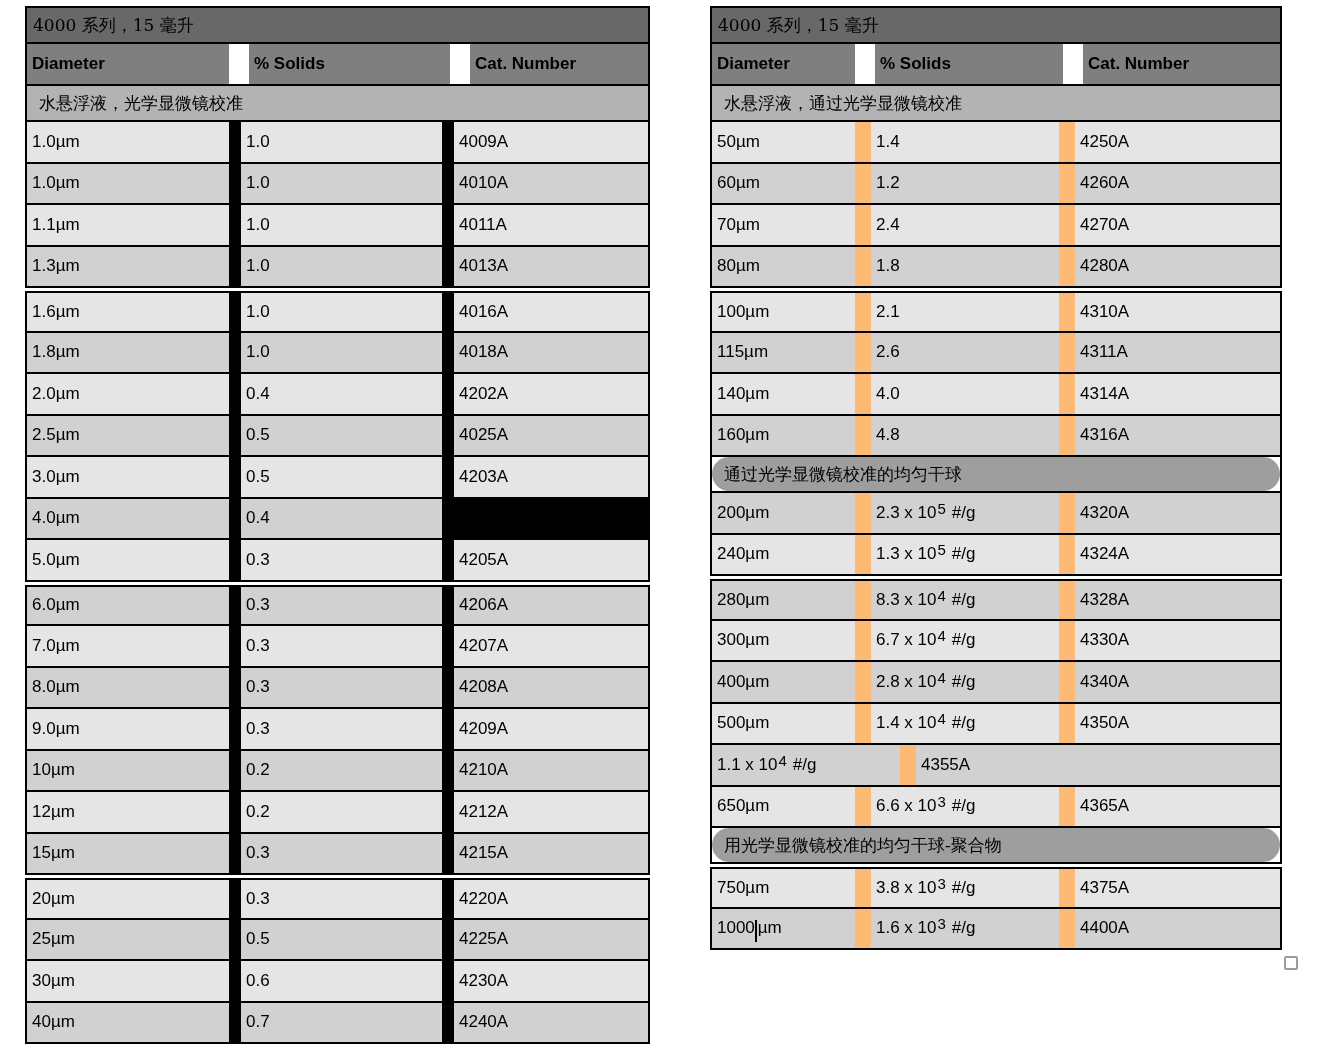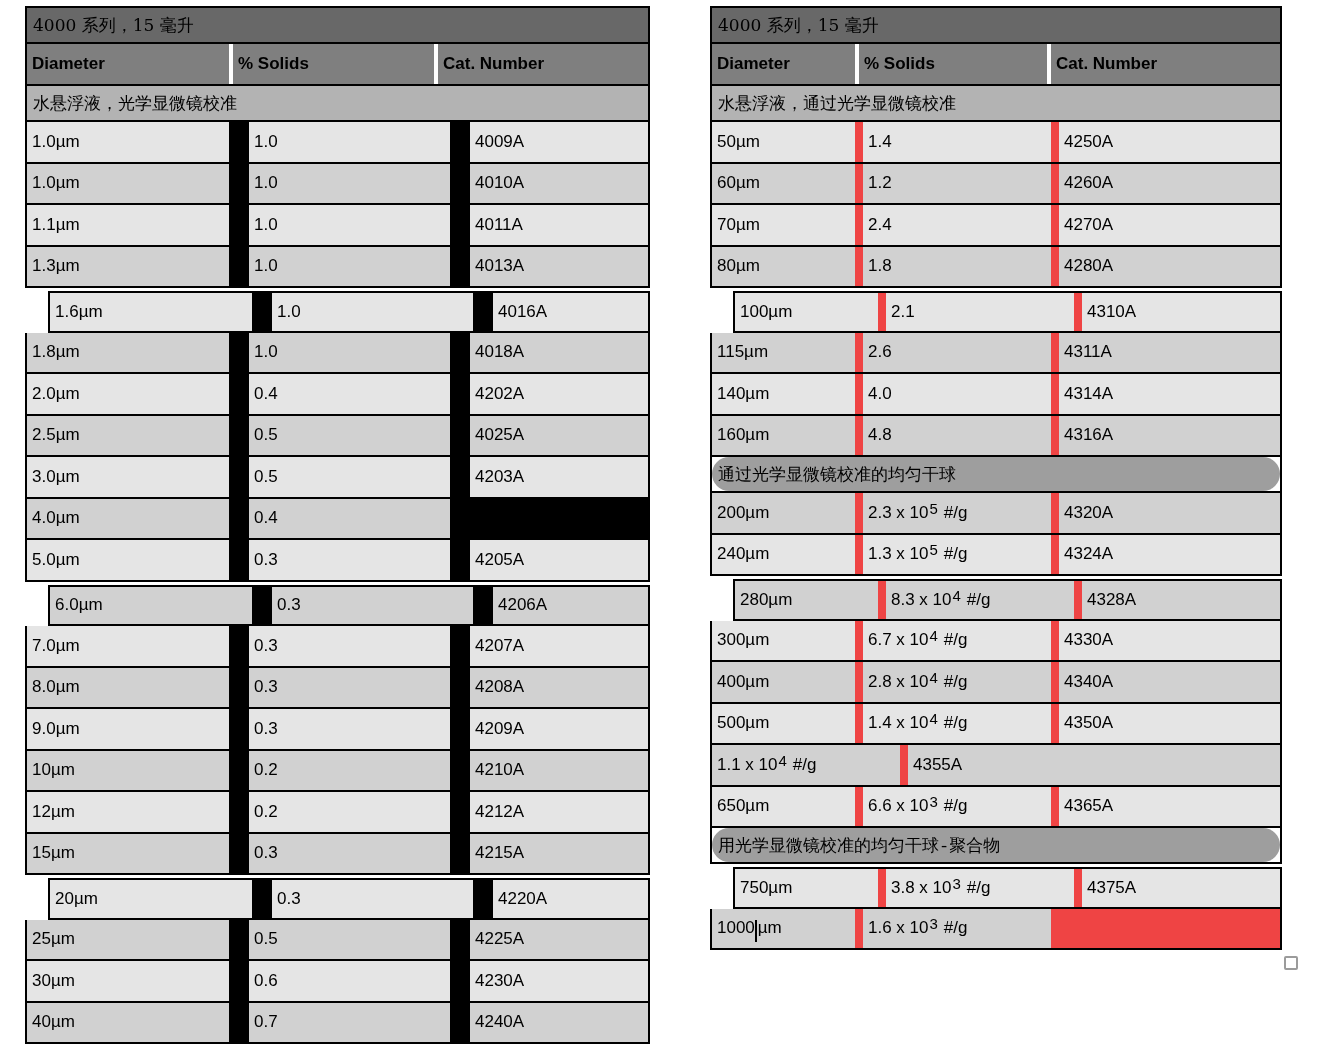--- a/index.html
+++ b/index.html
@@ -12,40 +12,40 @@
 
   .tbl{position:absolute;top:6px;box-sizing:border-box;display:block;}
   .t0{left:25px;width:625px;}
   .t1{left:710px;width:572px;}
 
   .tr{
     display:flex;box-sizing:border-box;
     border-left:2px solid #000;border-right:2px solid #000;border-bottom:2px solid #000;
   }
   .tbl .tr:first-child{border-top:2px solid #000;}
-  .after-gap{border-top:2px solid #000;margin-left:23px;}
+  .after-gap{border-top:2px solid #000;}
   .pb{height:3px;background:#ffffff;}
 
   
-  .t0 .data-row{gap:20px;background:#000;}
-  .t1 .data-row{gap:8px;background:#ef4444;}
-  .header-row{gap:4px;background:#ffffff;height:42px;}
+  .t0 .data-row{gap:12px;background:#000;}
+  .t1 .data-row{gap:16px;background:#fdba74;}
+  .header-row{gap:20px;background:#ffffff;height:42px;}
   .title-row{height:38px;}
   .section-row{height:36px;}
   .data-row{height:41.5px;font-size:17px;}
 
   .cell{display:flex;align-items:center;padding-left:5px;box-sizing:border-box;min-width:0;}
   .title-cell{
     flex:1;background:#686868;padding-left:6px;font-size:17px;
     font-family:"DejaVu Serif","Liberation Serif",serif;
   }
   .header-cell{background:#7f7f7f;font-weight:bold;font-size:17px;}
   .section-cell{
-    flex:1;padding-left:6px;font-size:17px;
-    font-family:Liberation Mono, monospace;
+    flex:1;padding-left:12px;font-size:17px;
+    font-family:Liberation Serif, serif;
   }
   .section-light{background:#b3b3b3;}
   .section-dark{background:#9e9e9e;border-radius:17px;}
 
   .row-light .cell{background:#e5e5e5;}
   .row-dark  .cell{background:#d1d1d1;}
 
   .t0 .c0{width:202px;} .t0 .c1{width:201px;} .t0 .c2{flex:1;}
   .t1 .c0{width:143px;} .t1 .c1{width:188px;} .t1 .c2{flex:1;}
 
@@ -332,16 +332,17 @@
         <div class="cell c0">
           <span>1000</span>
           <span class="caret"></span>
           <span>µm</span>
         </div>
         <div class="cell c1">
           <span>1.6 x 10</span>
           <sup class="exp">3</sup>
           <span class="unit">#/g</span>
         </div>
+        <div class="cell c2">4400A</div>
       </div>
     </div>
   <div class="handle"></div>
 </div>
 
 </body></html>

